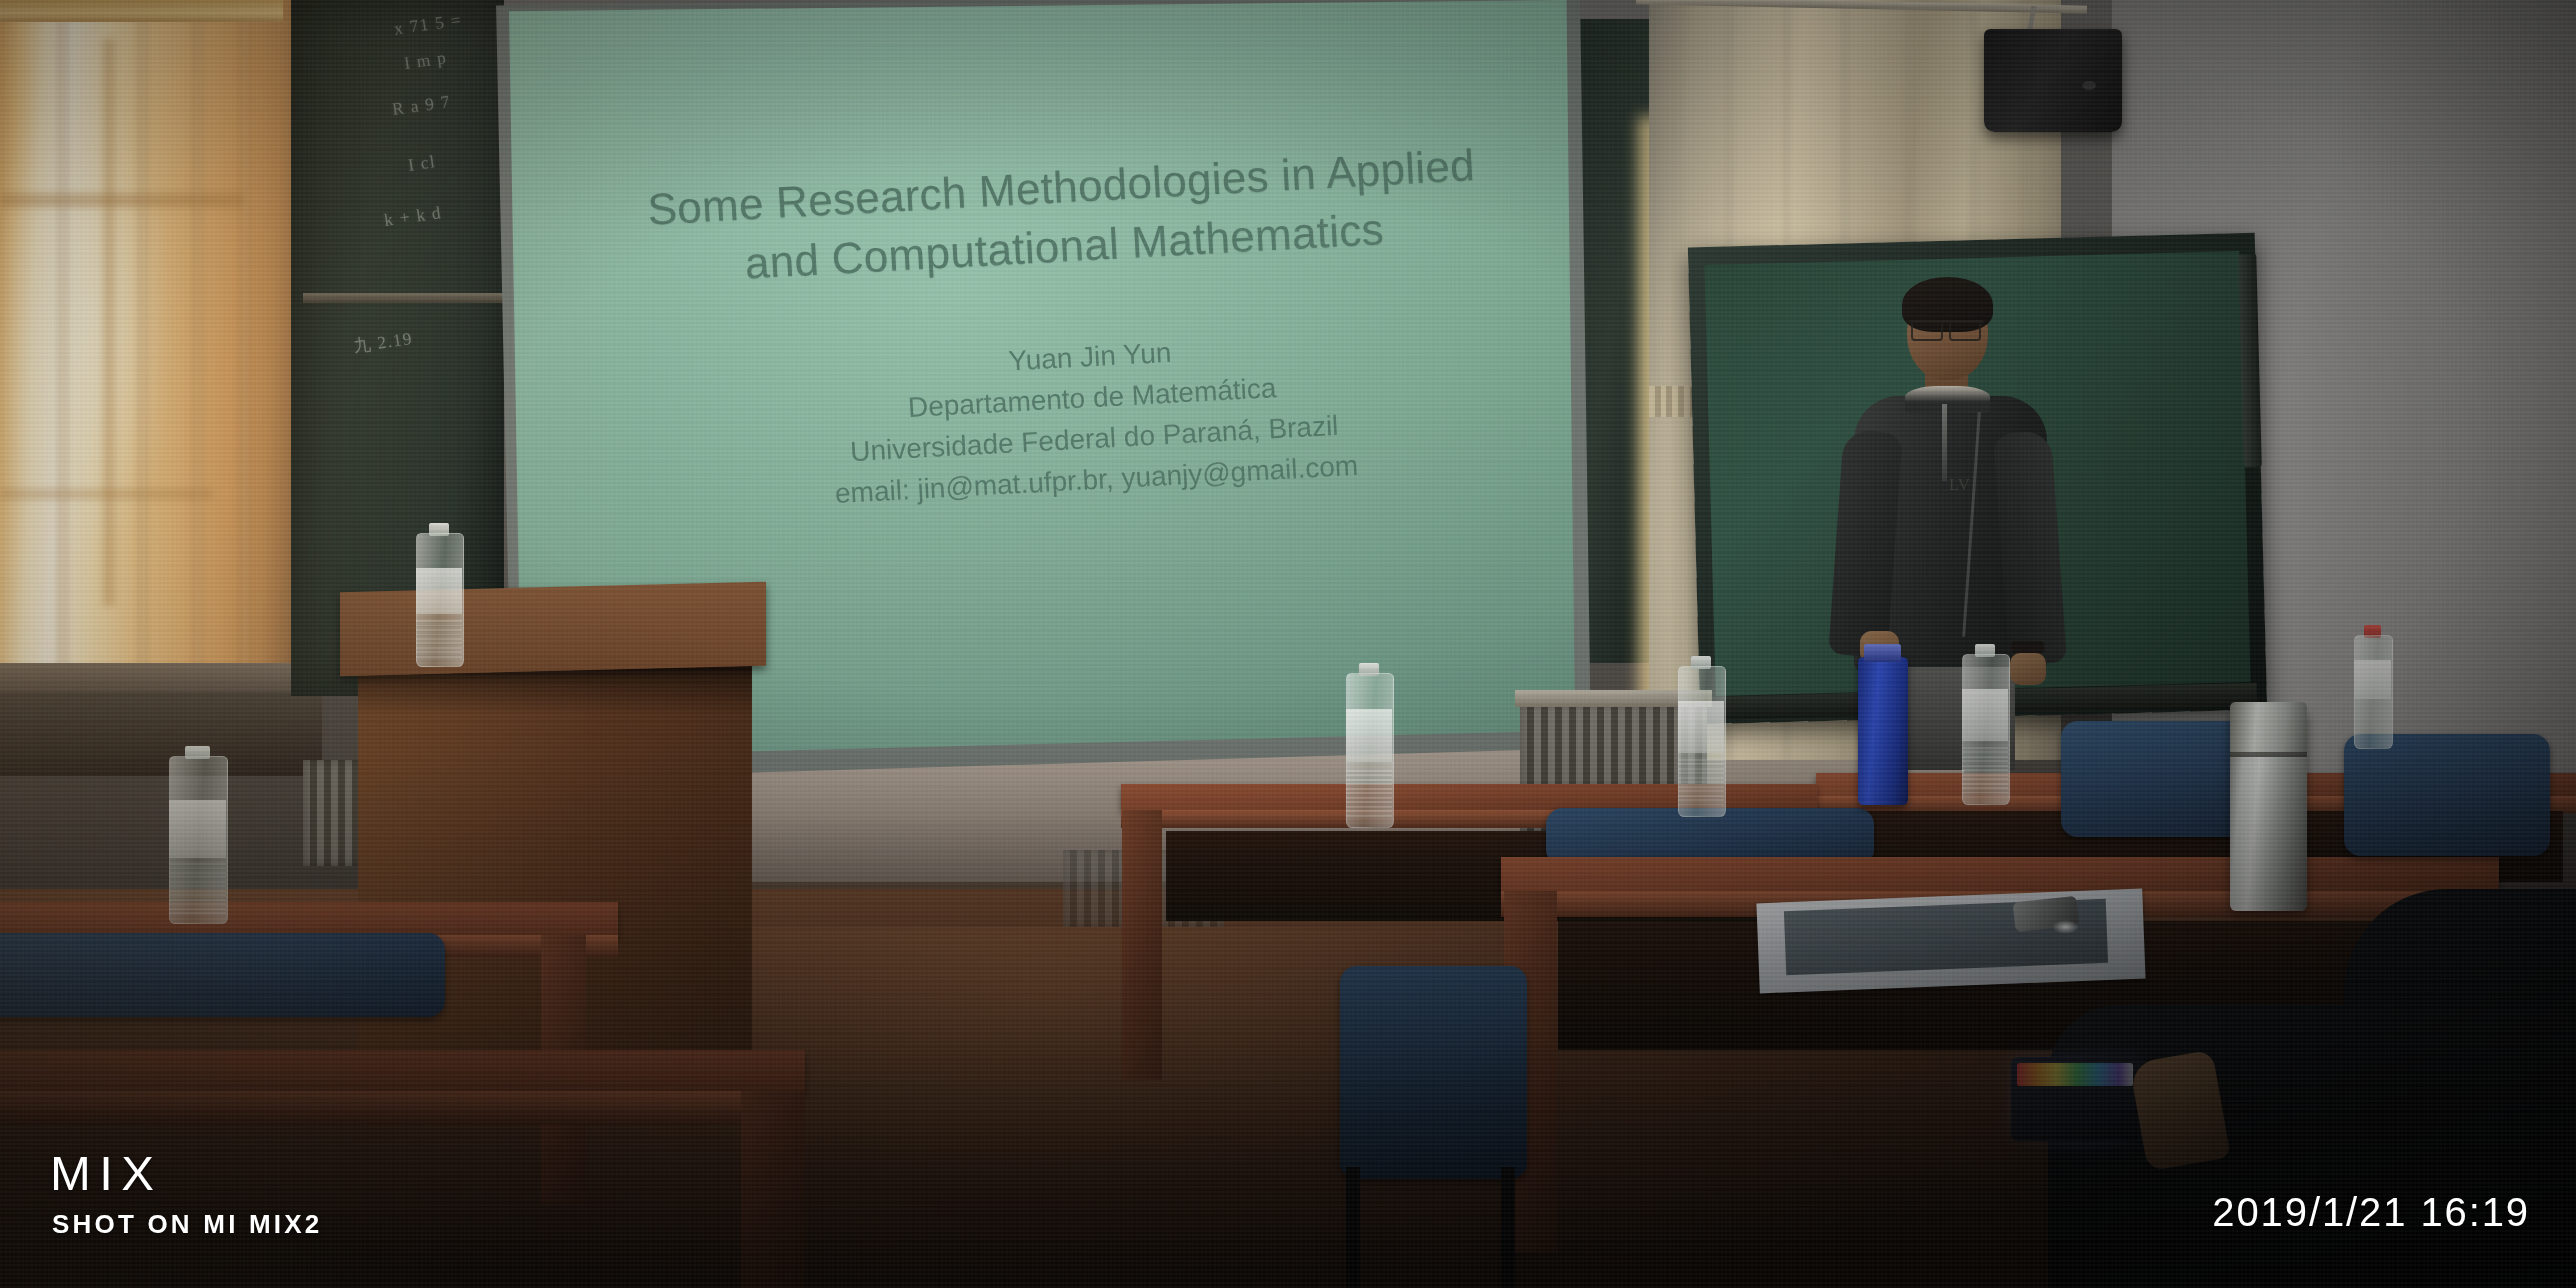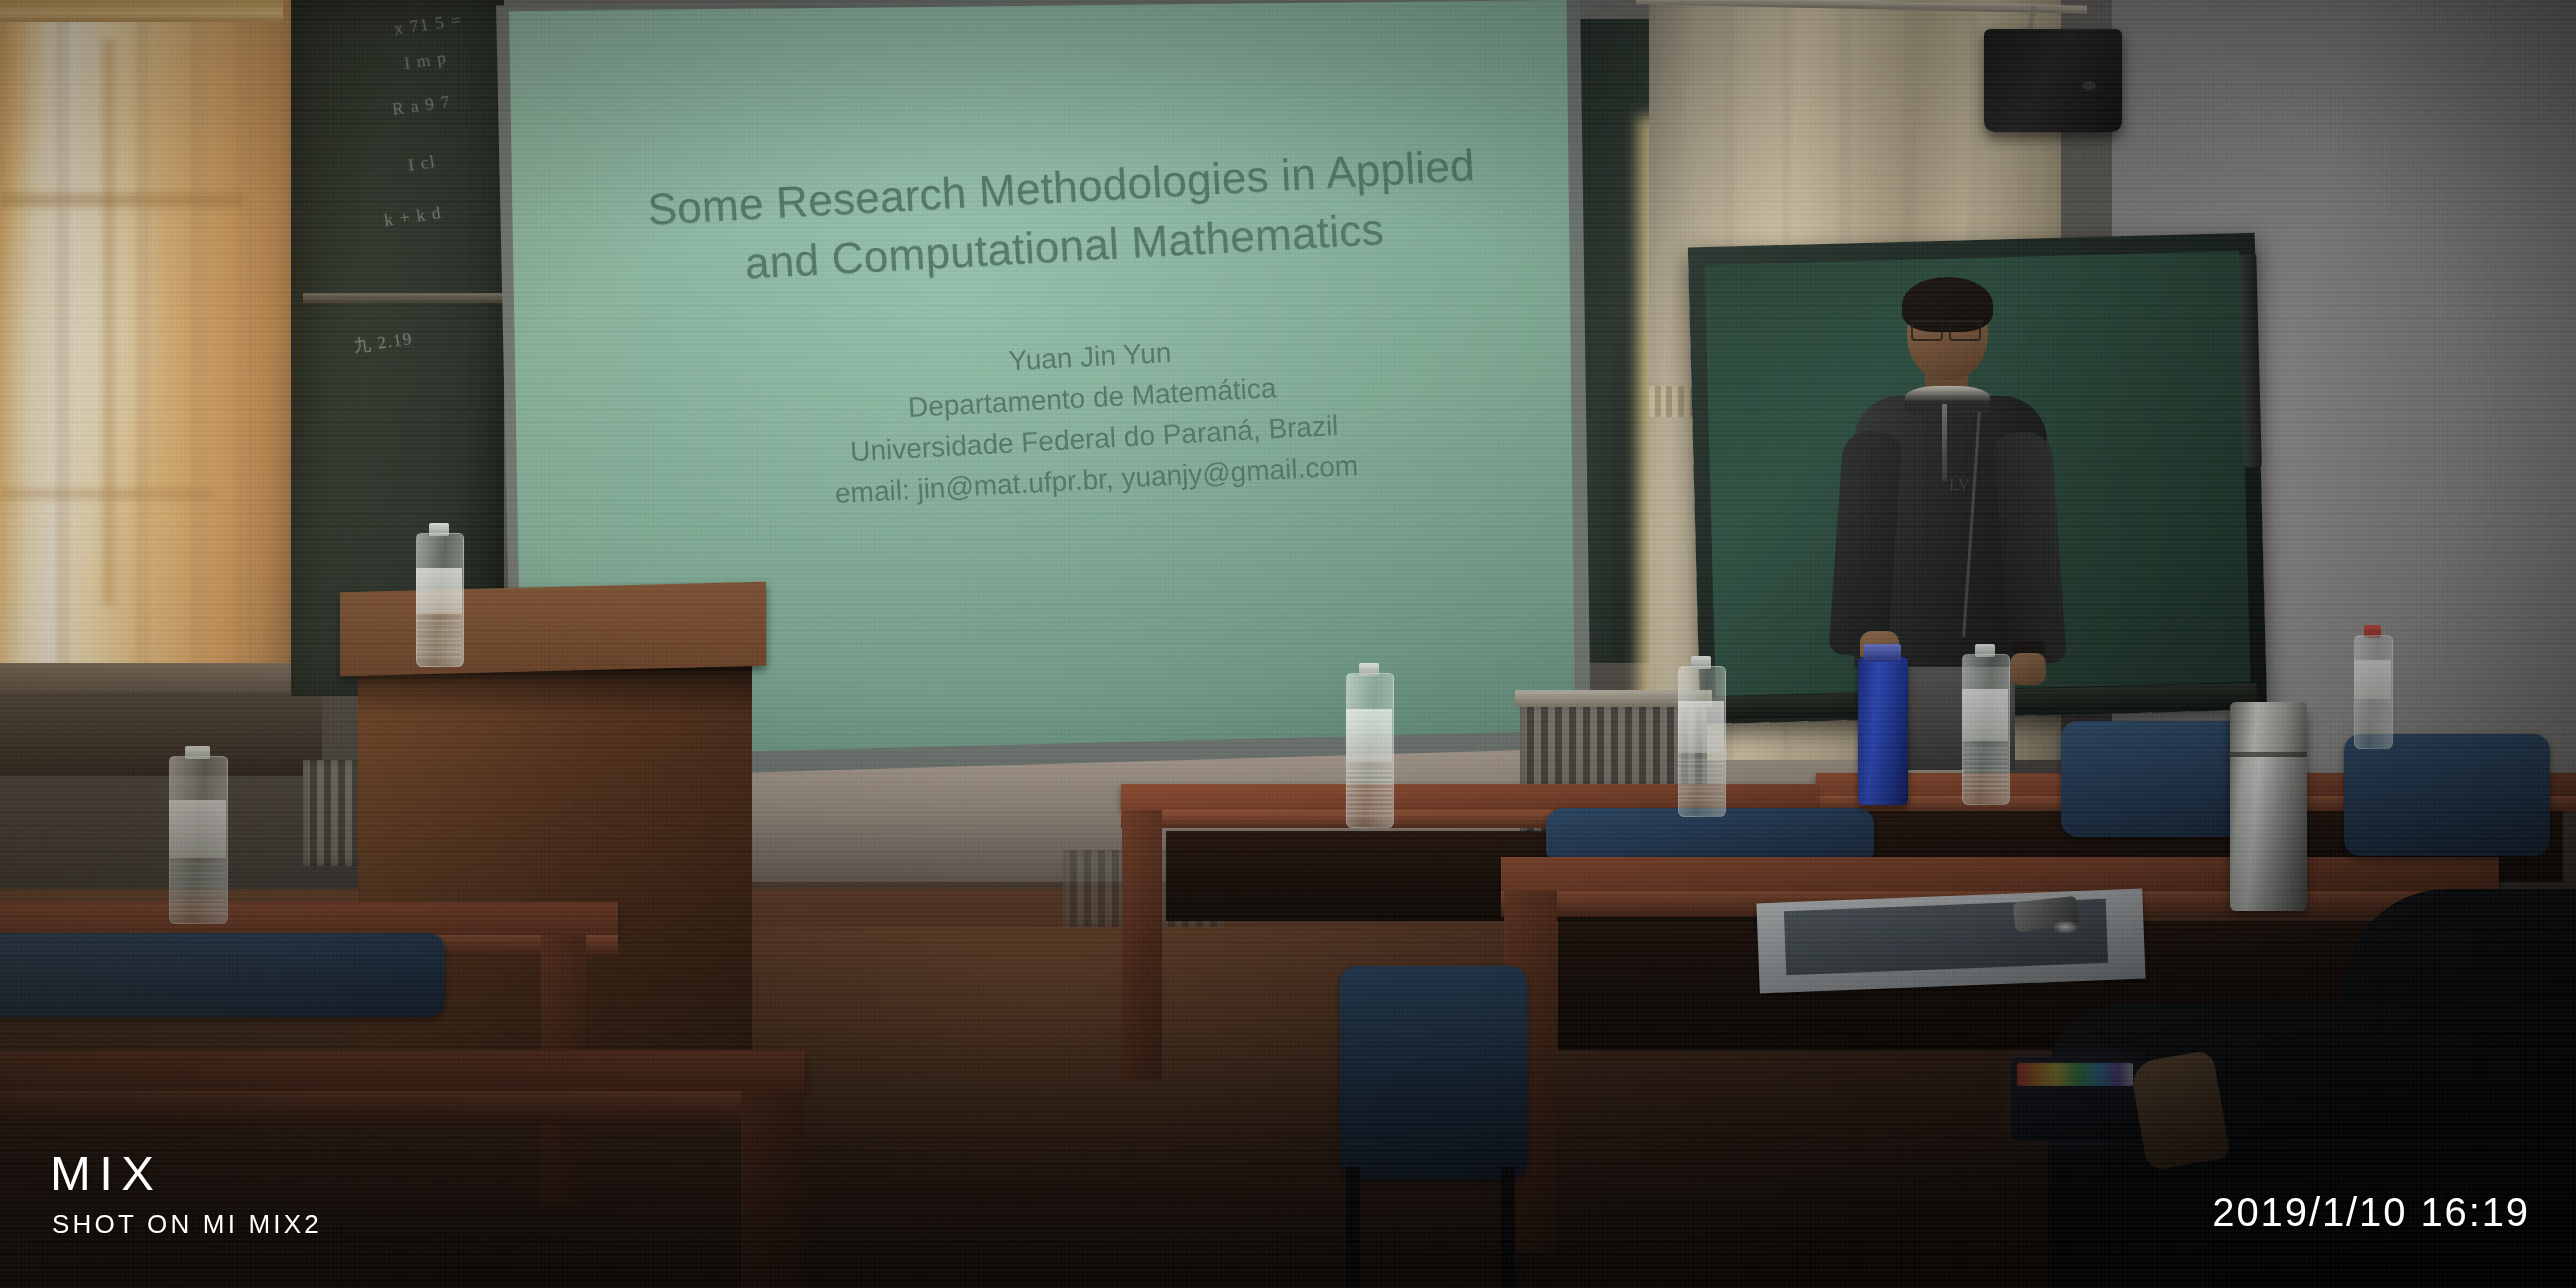--- a/index.html
+++ b/index.html
@@ -264,21 +264,21 @@
   .warm-cast{position:absolute;inset:0;pointer-events:none;
     background:linear-gradient(100deg,rgba(255,190,110,.13) 0%,rgba(255,190,110,0) 26%);}
   .noise{position:absolute;inset:0;pointer-events:none;opacity:.045;
     background-image:repeating-linear-gradient(0deg,rgba(255,255,255,.5) 0 0.6px,rgba(0,0,0,.5) 0.6px 1.3px),
       repeating-linear-gradient(90deg,rgba(255,255,255,.4) 0 0.6px,rgba(0,0,0,.4) 0.6px 1.3px);}
 
   
   .wm{position:absolute;color:#fff;pointer-events:none;
     text-shadow:0 1.3px 5.2px rgba(0,0,0,.55);}
   .wm-mix{left:50px;top:1145px;font-size:49px;letter-spacing:8.4px;font-weight:300;}
-  .wm-shot{left:52px;top:1209px;font-size:26px;letter-spacing:3.2px;font-weight:400;}
+  .wm-shot{left:52px;top:1209px;font-size:26px;letter-spacing:3.2px;font-weight:700;}
   .wm-ts{right:46px;top:1190px;font-size:40px;letter-spacing:1.9px;font-weight:400;}
 </style>
 </head>
 <body>
 
 <div id="photo">
 
   <div class="wall-back"></div>
   <div class="wall-right"></div>
   <div class="wall-lower"></div>
@@ -473,16 +473,16 @@
   <div class="phone"></div>
   <div class="phone-screen"></div>
   <div class="fg-hand"></div>
 
   <div class="warm-cast"></div>
   <div class="dark-vignette"></div>
   <div class="noise"></div>
 
   <div class="wm wm-mix">MIX</div>
   <div class="wm wm-shot">SHOT ON MI MIX2</div>
-  <div class="wm wm-ts">2019/1/10  16:19</div>
+  <div class="wm wm-ts">2019/1/21  16:19</div>
 
 </div>
 
 
 </body></html>

